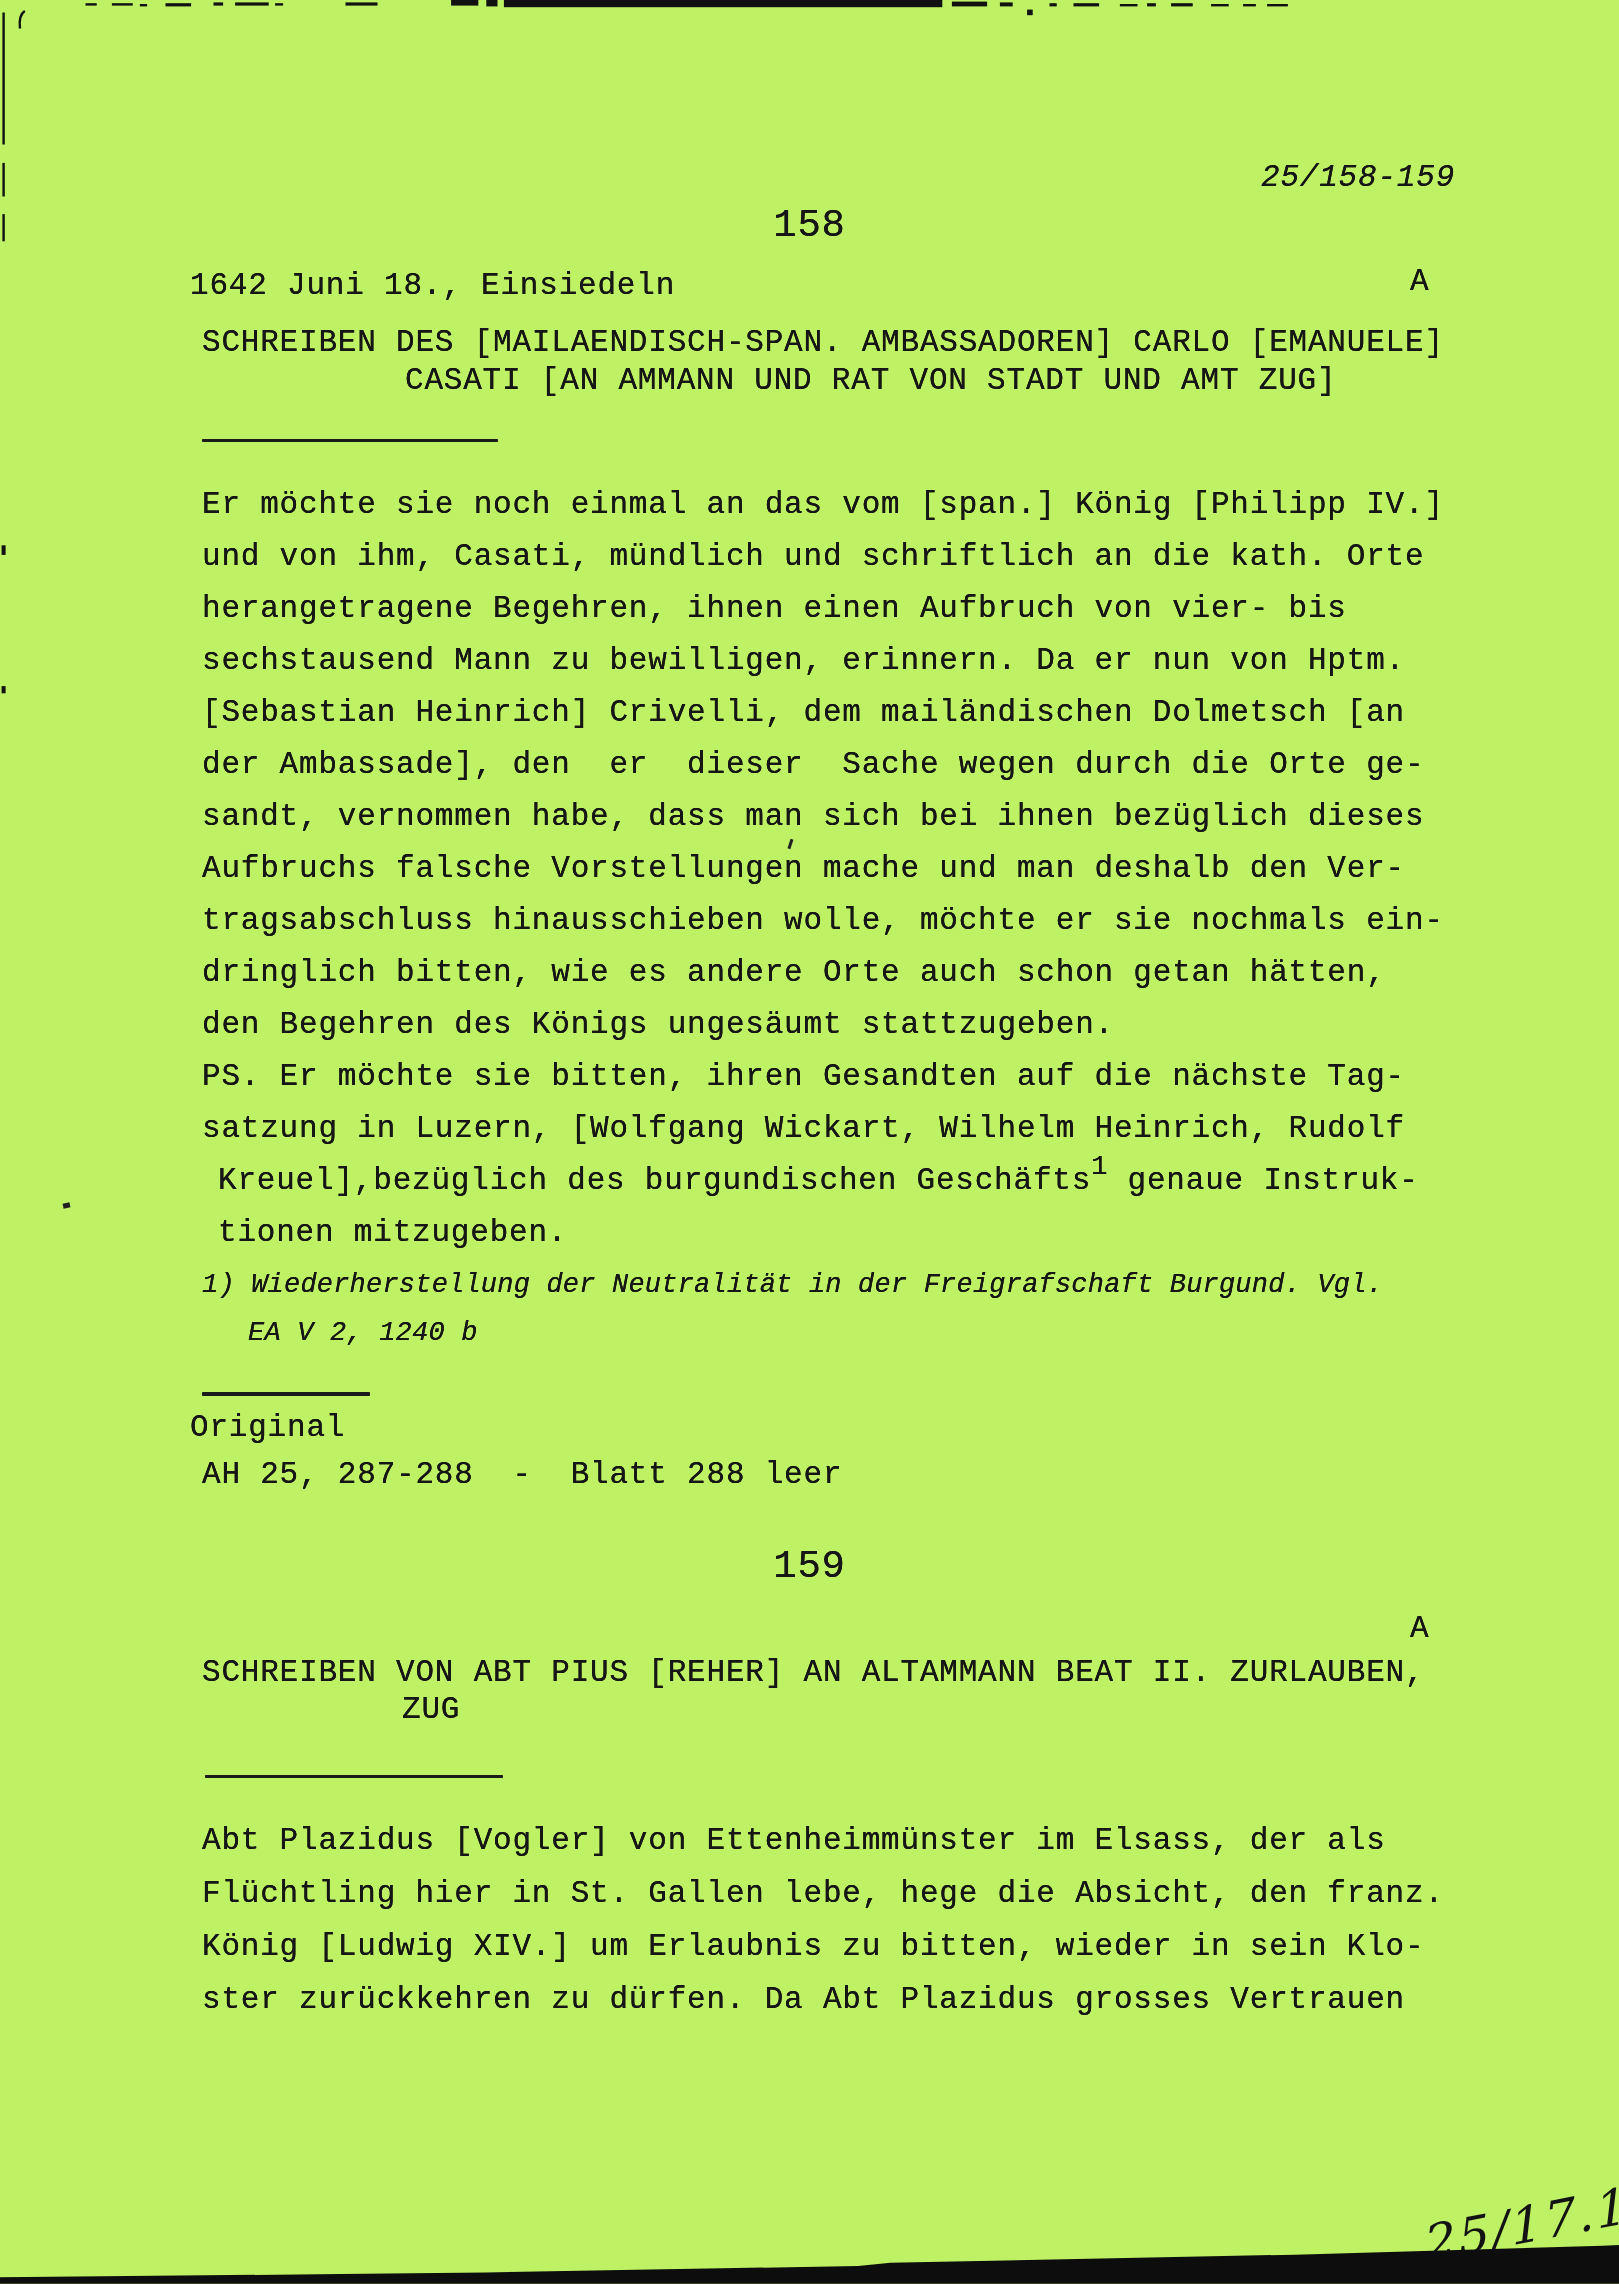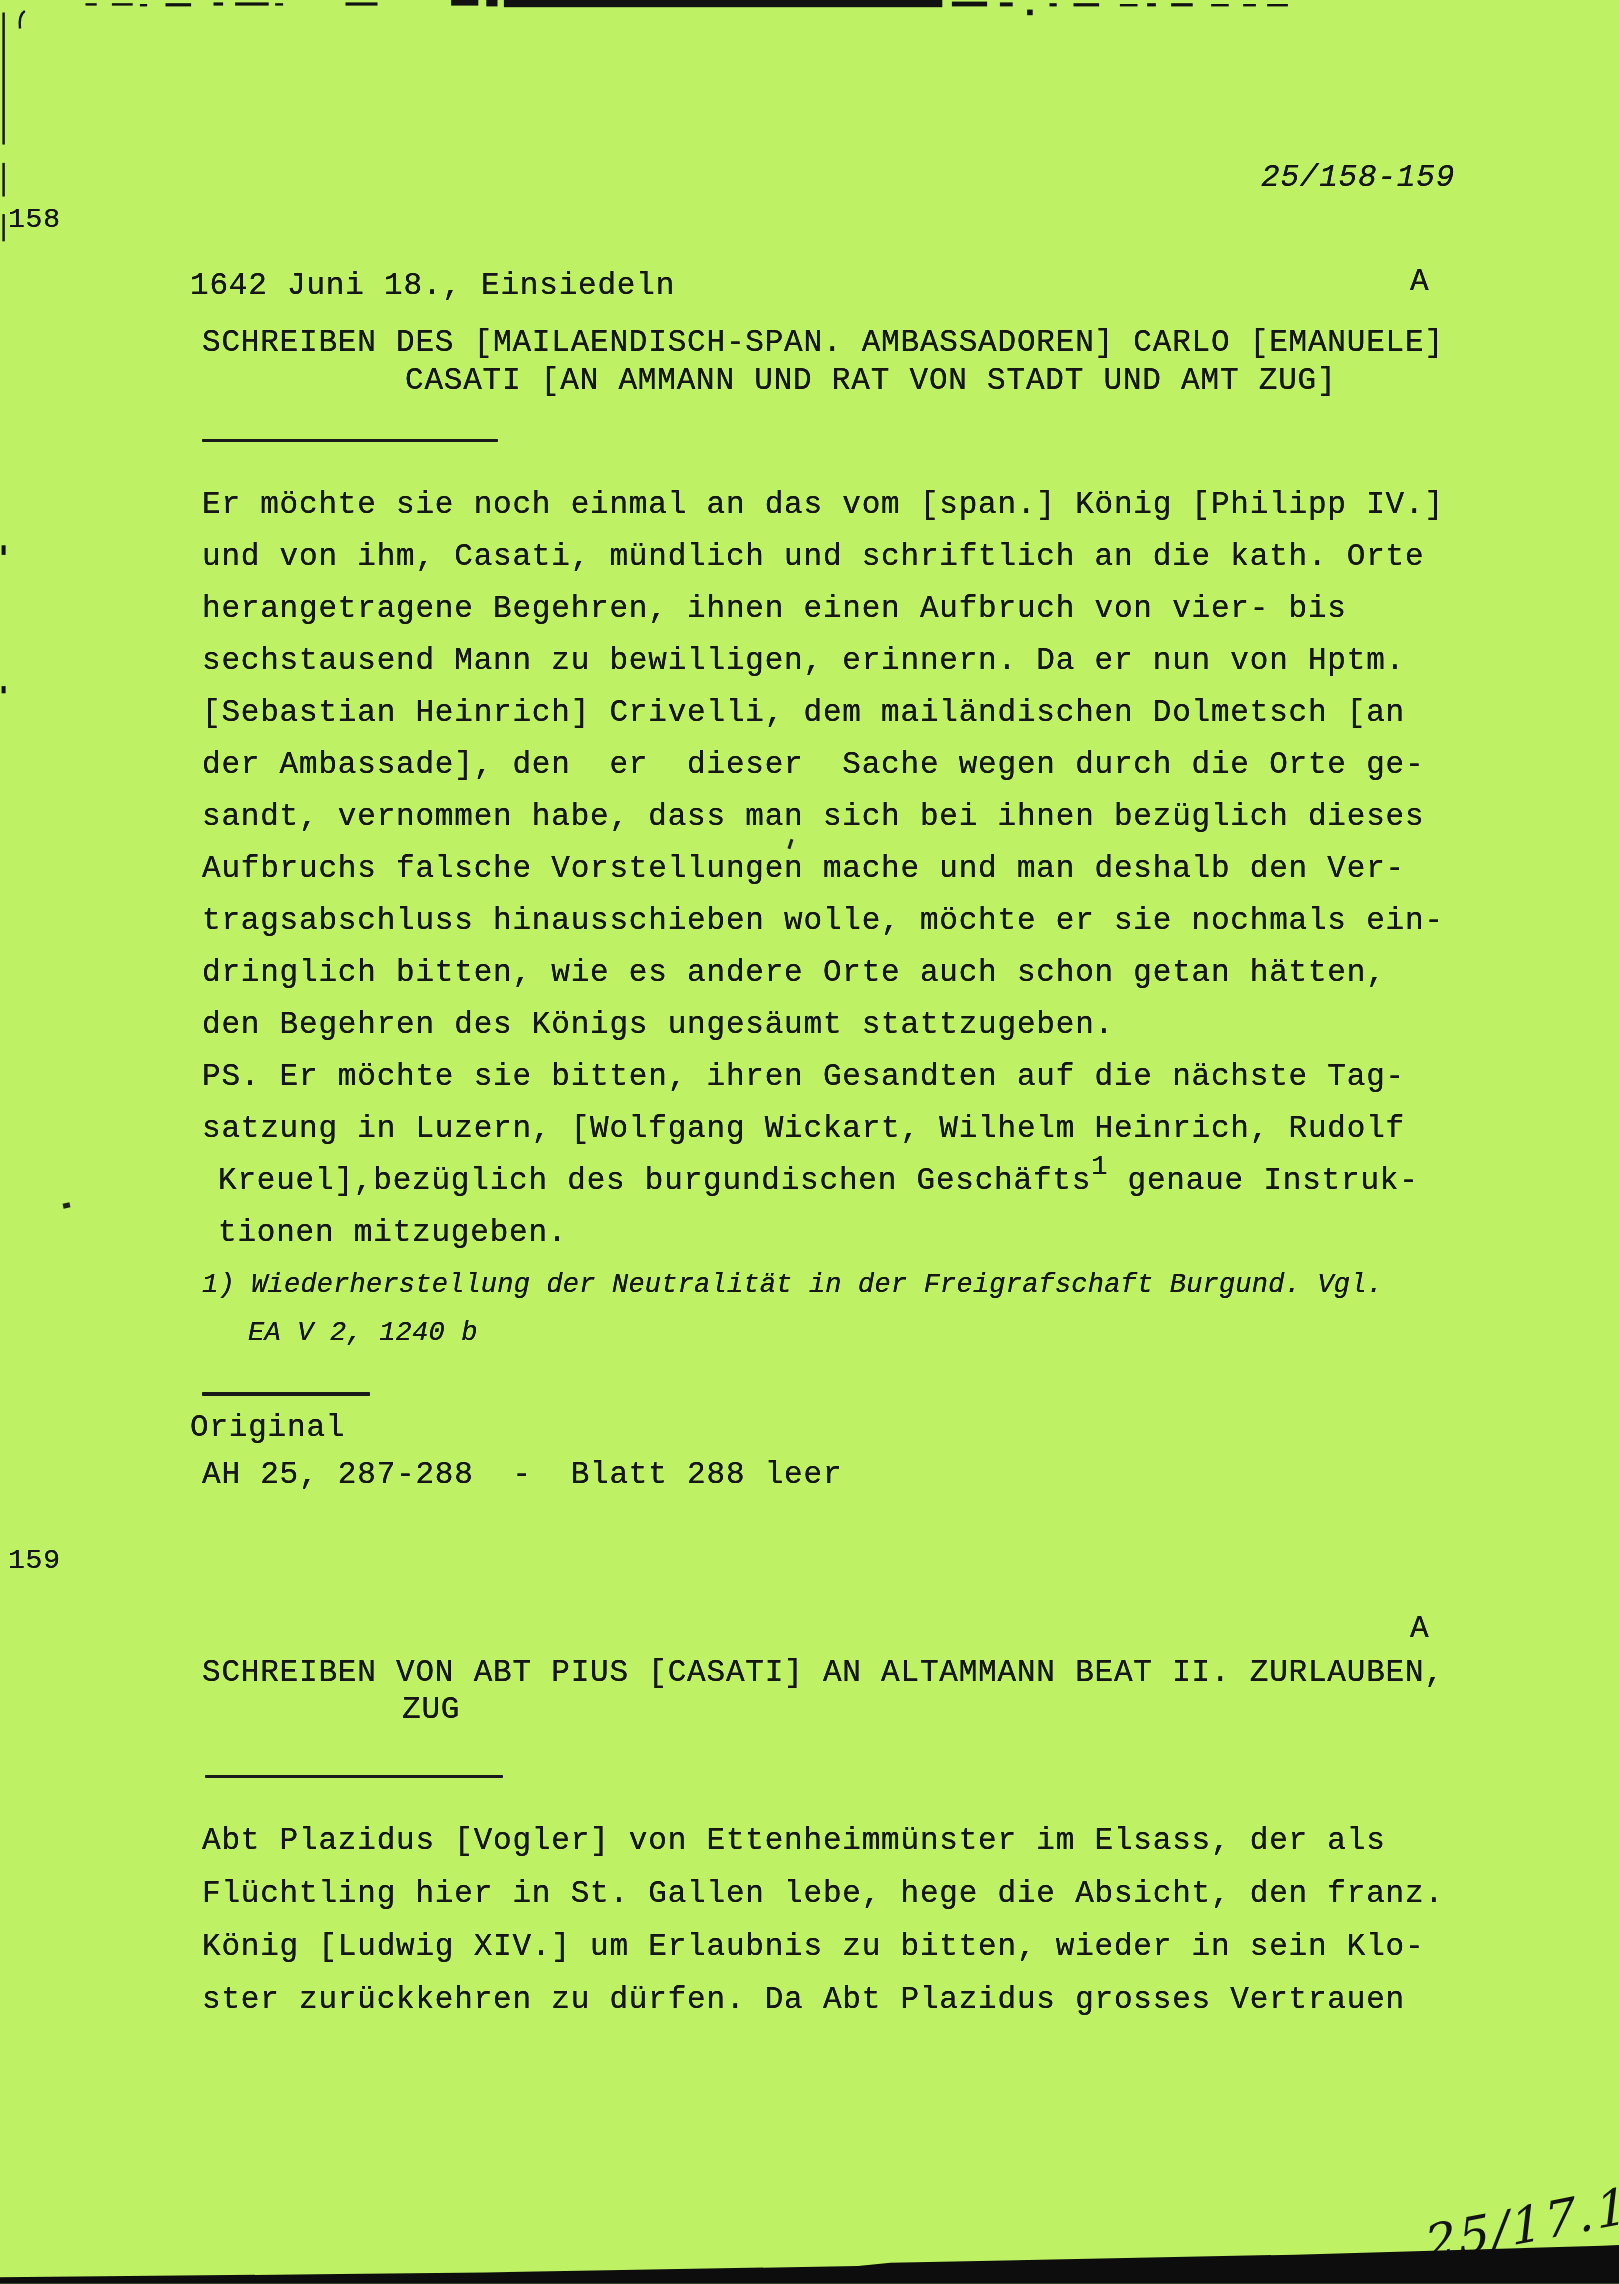--- a/index.html
+++ b/index.html
@@ -7,21 +7,21 @@
     position:relative;
     width:1619px;
     height:2284px;
     background:#bef264;
     overflow:hidden;
     font-family:"Liberation Mono","DejaVu Sans Mono",monospace;
     color:#161616;
   }
   .t{position:absolute;white-space:pre;text-shadow:0 0 0.5px #000;}
   .line{font-size:31px;letter-spacing:0.8px;line-height:36px;}
-  .num{left:8px;right:0;text-align:left;font-size:28px;letter-spacing:0.8px;font-weight:500;}
+  .num{left:0;right:0;text-align:center;font-size:39px;letter-spacing:0.8px;font-weight:500;}
   .hdr{font-size:31px;font-style:italic;letter-spacing:0.8px;}
   .bodyblock{font-size:31px;letter-spacing:0.8px;line-height:52px;}
   .bline{height:52px;white-space:pre;}
   .bline-abs{font-size:31px;letter-spacing:0.8px;margin-left:16px;}
   .sup{font-size:27px;position:relative;top:-14.6px;}
   .fnote{font-size:27px;font-style:italic;letter-spacing:0.2px;text-align:right;}
   .rule{position:absolute;height:3.2px;background:#1a1a1a;border-radius:0.8px;}
   .rule.thick{height:4px;}
   .mark{position:absolute;background:#222;}
   .hand{
@@ -100,21 +100,21 @@
 
   <div class="rule thick" style="top:1392px;left:202px;width:168px"></div>
 
   <div class="t line" style="top:1410px;left:190px">Original</div>
   <div class="t line" style="top:1457px;left:202px">AH 25, 287-288  -  Blatt 288 leer</div>
 
   <div class="t num" style="top:1545px">159</div>
 
   <div class="t line" style="top:1611px;left:1410px">A</div>
 
-  <div class="t line" style="top:1655px;left:202px">SCHREIBEN VON ABT PIUS [CASATI] AN ALTAMMANN BEAT II. ZURLAUBEN,</div>
+  <div class="t line" style="top:1655px;left:202px">SCHREIBEN VON ABT PIUS [REHER] AN ALTAMMANN BEAT II. ZURLAUBEN,</div>
   <div class="t line" style="top:1692px;left:402px">ZUG</div>
 
   <div class="rule" style="top:1775px;left:205px;width:298px"></div>
 
   <div class="t bodyblock" style="top:1814px;left:202px;line-height:53px"><div class="bline" style="height:53px">Abt Plazidus [Vogler] von Ettenheimmünster im Elsass, der als</div><div class="bline" style="height:53px">Flüchtling hier in St. Gallen lebe, hege die Absicht, den franz.</div><div class="bline" style="height:53px">König [Ludwig XIV.] um Erlaubnis zu bitten, wieder in sein Klo-</div><div class="bline" style="height:53px">ster zurückkehren zu dürfen. Da Abt Plazidus grosses Vertrauen</div></div>
 
   <div class="hand" style="top:2196px;left:1423px">25/17.1</div>
 
   <svg class="edge-svg" style="bottom:0;width:1619px;height:49px" viewBox="0 0 2000 60" width="1619" height="49">
     <polygon points="0,52 420,48 600,46 1060,38 1100,34 1600,24 1980,13 2000,12 2000,60 0,60" fill="#0d0d0d"></polygon>

